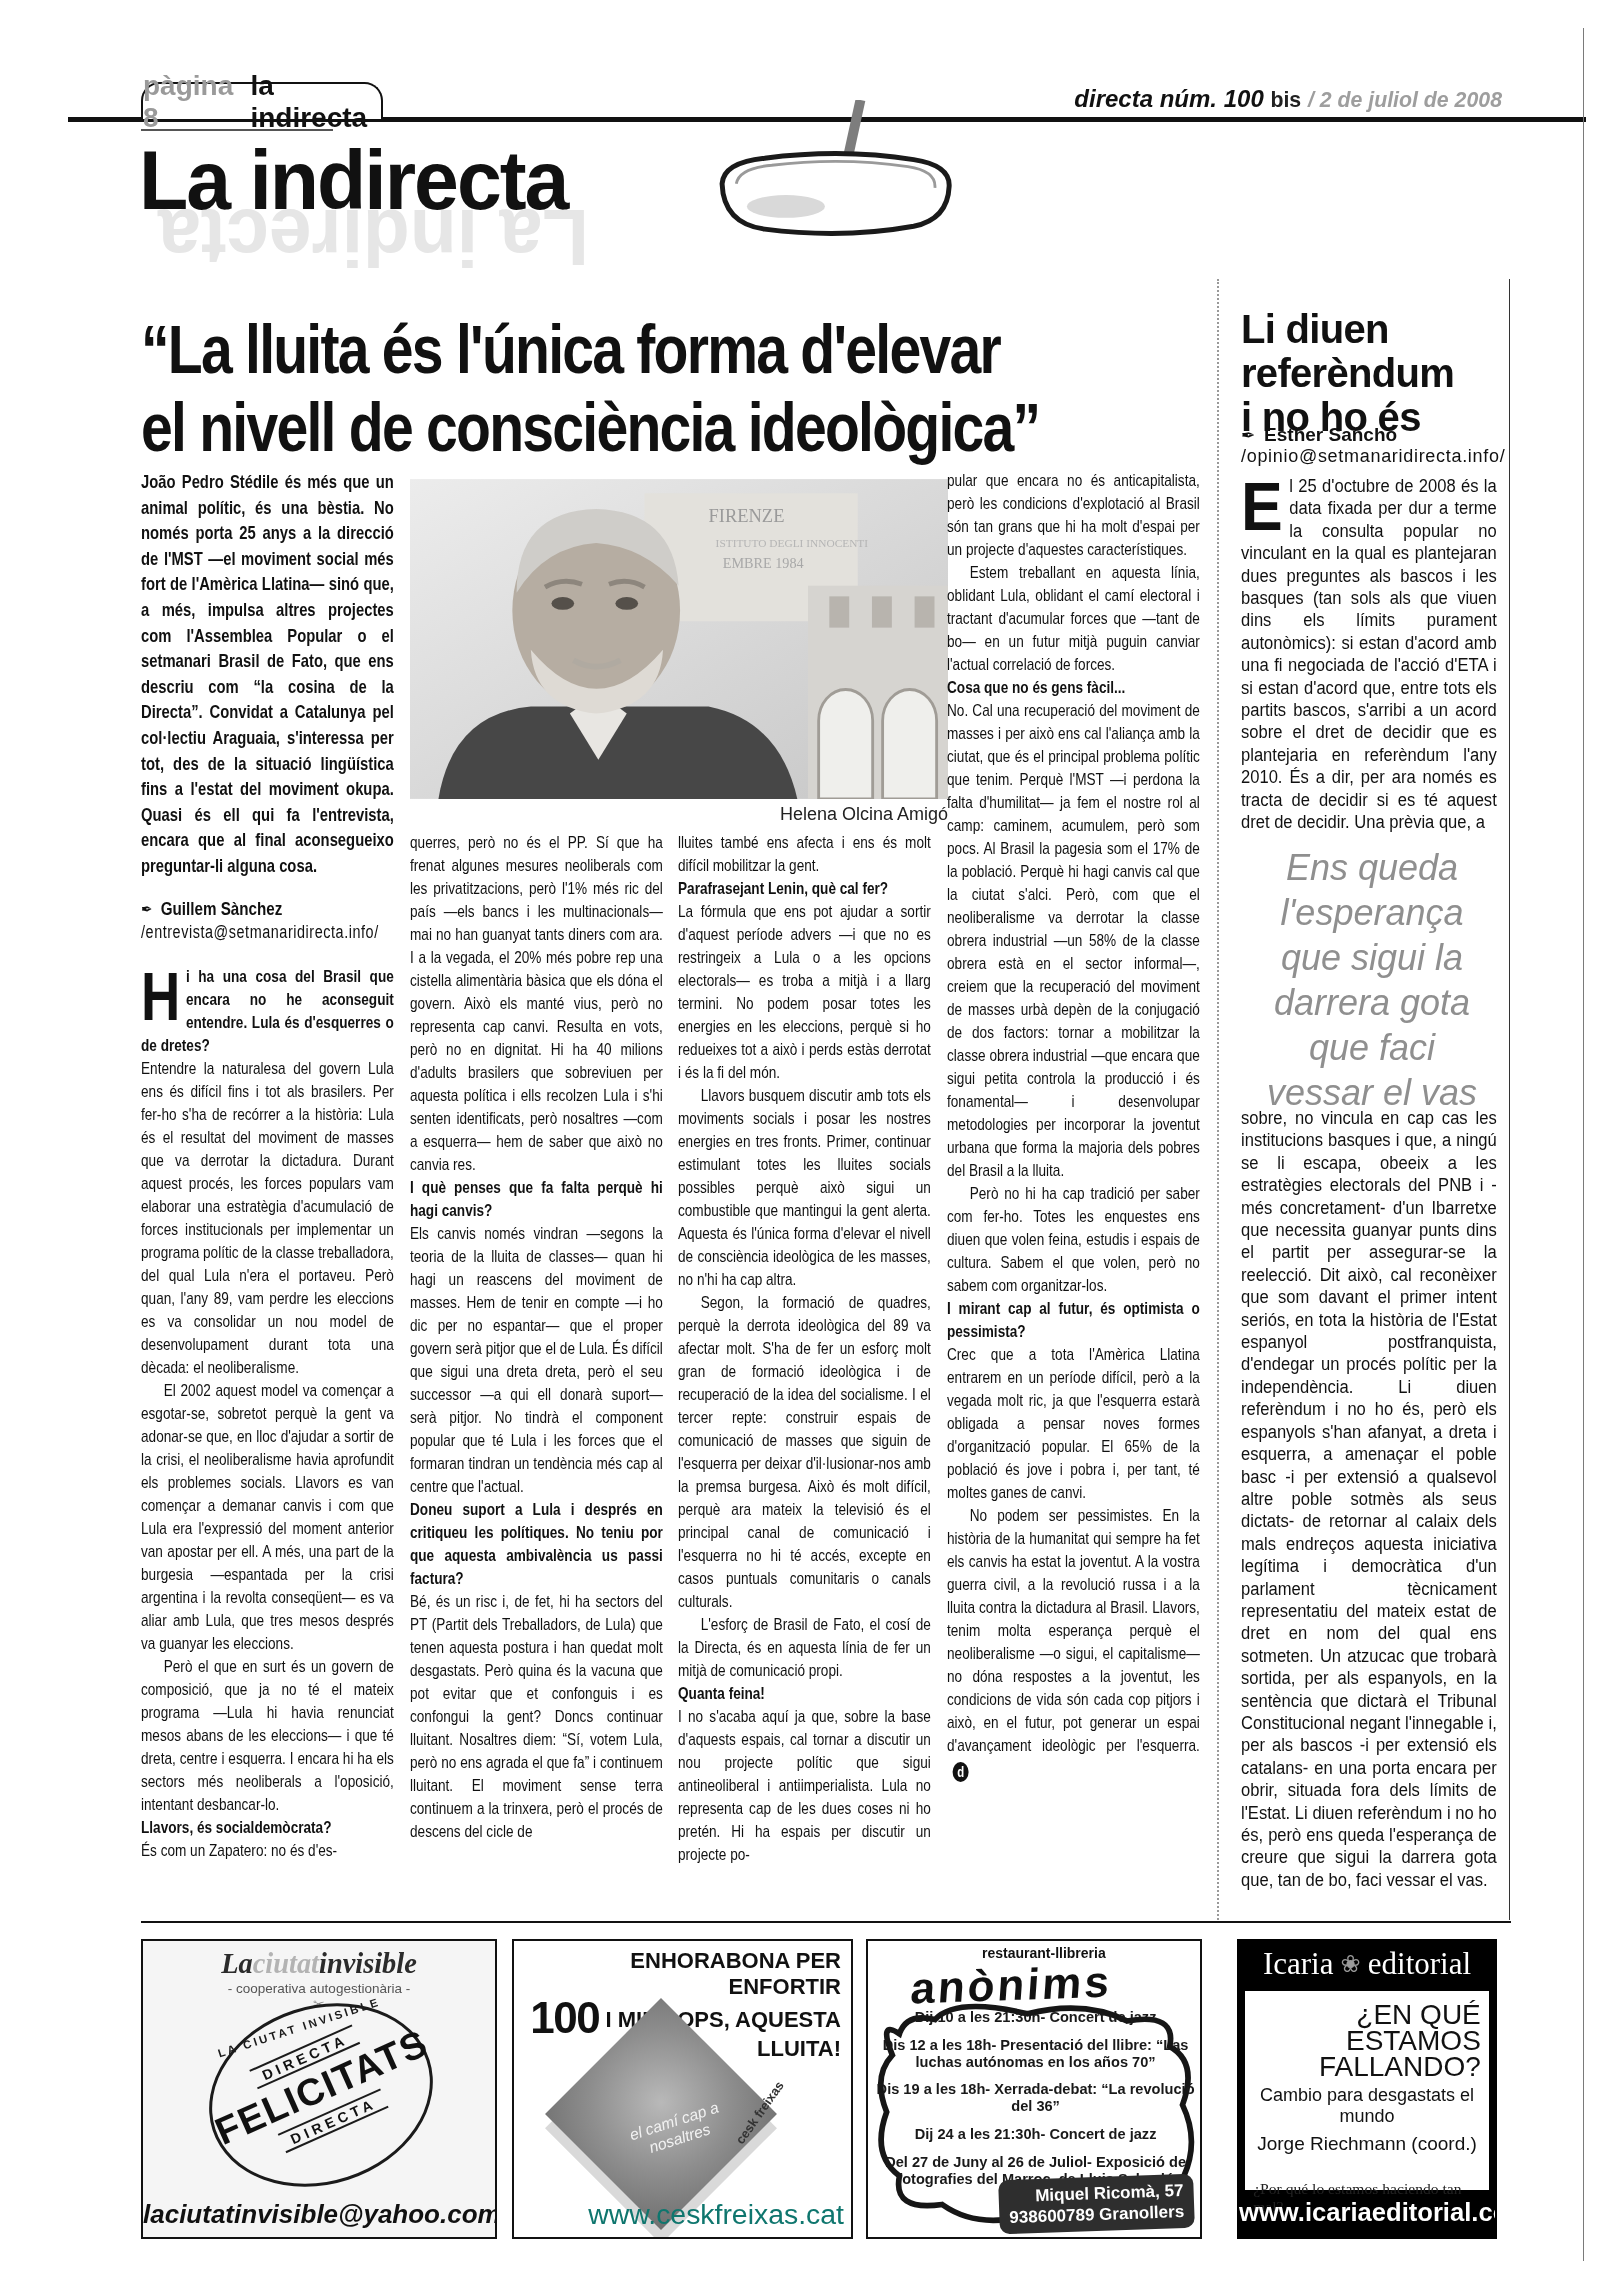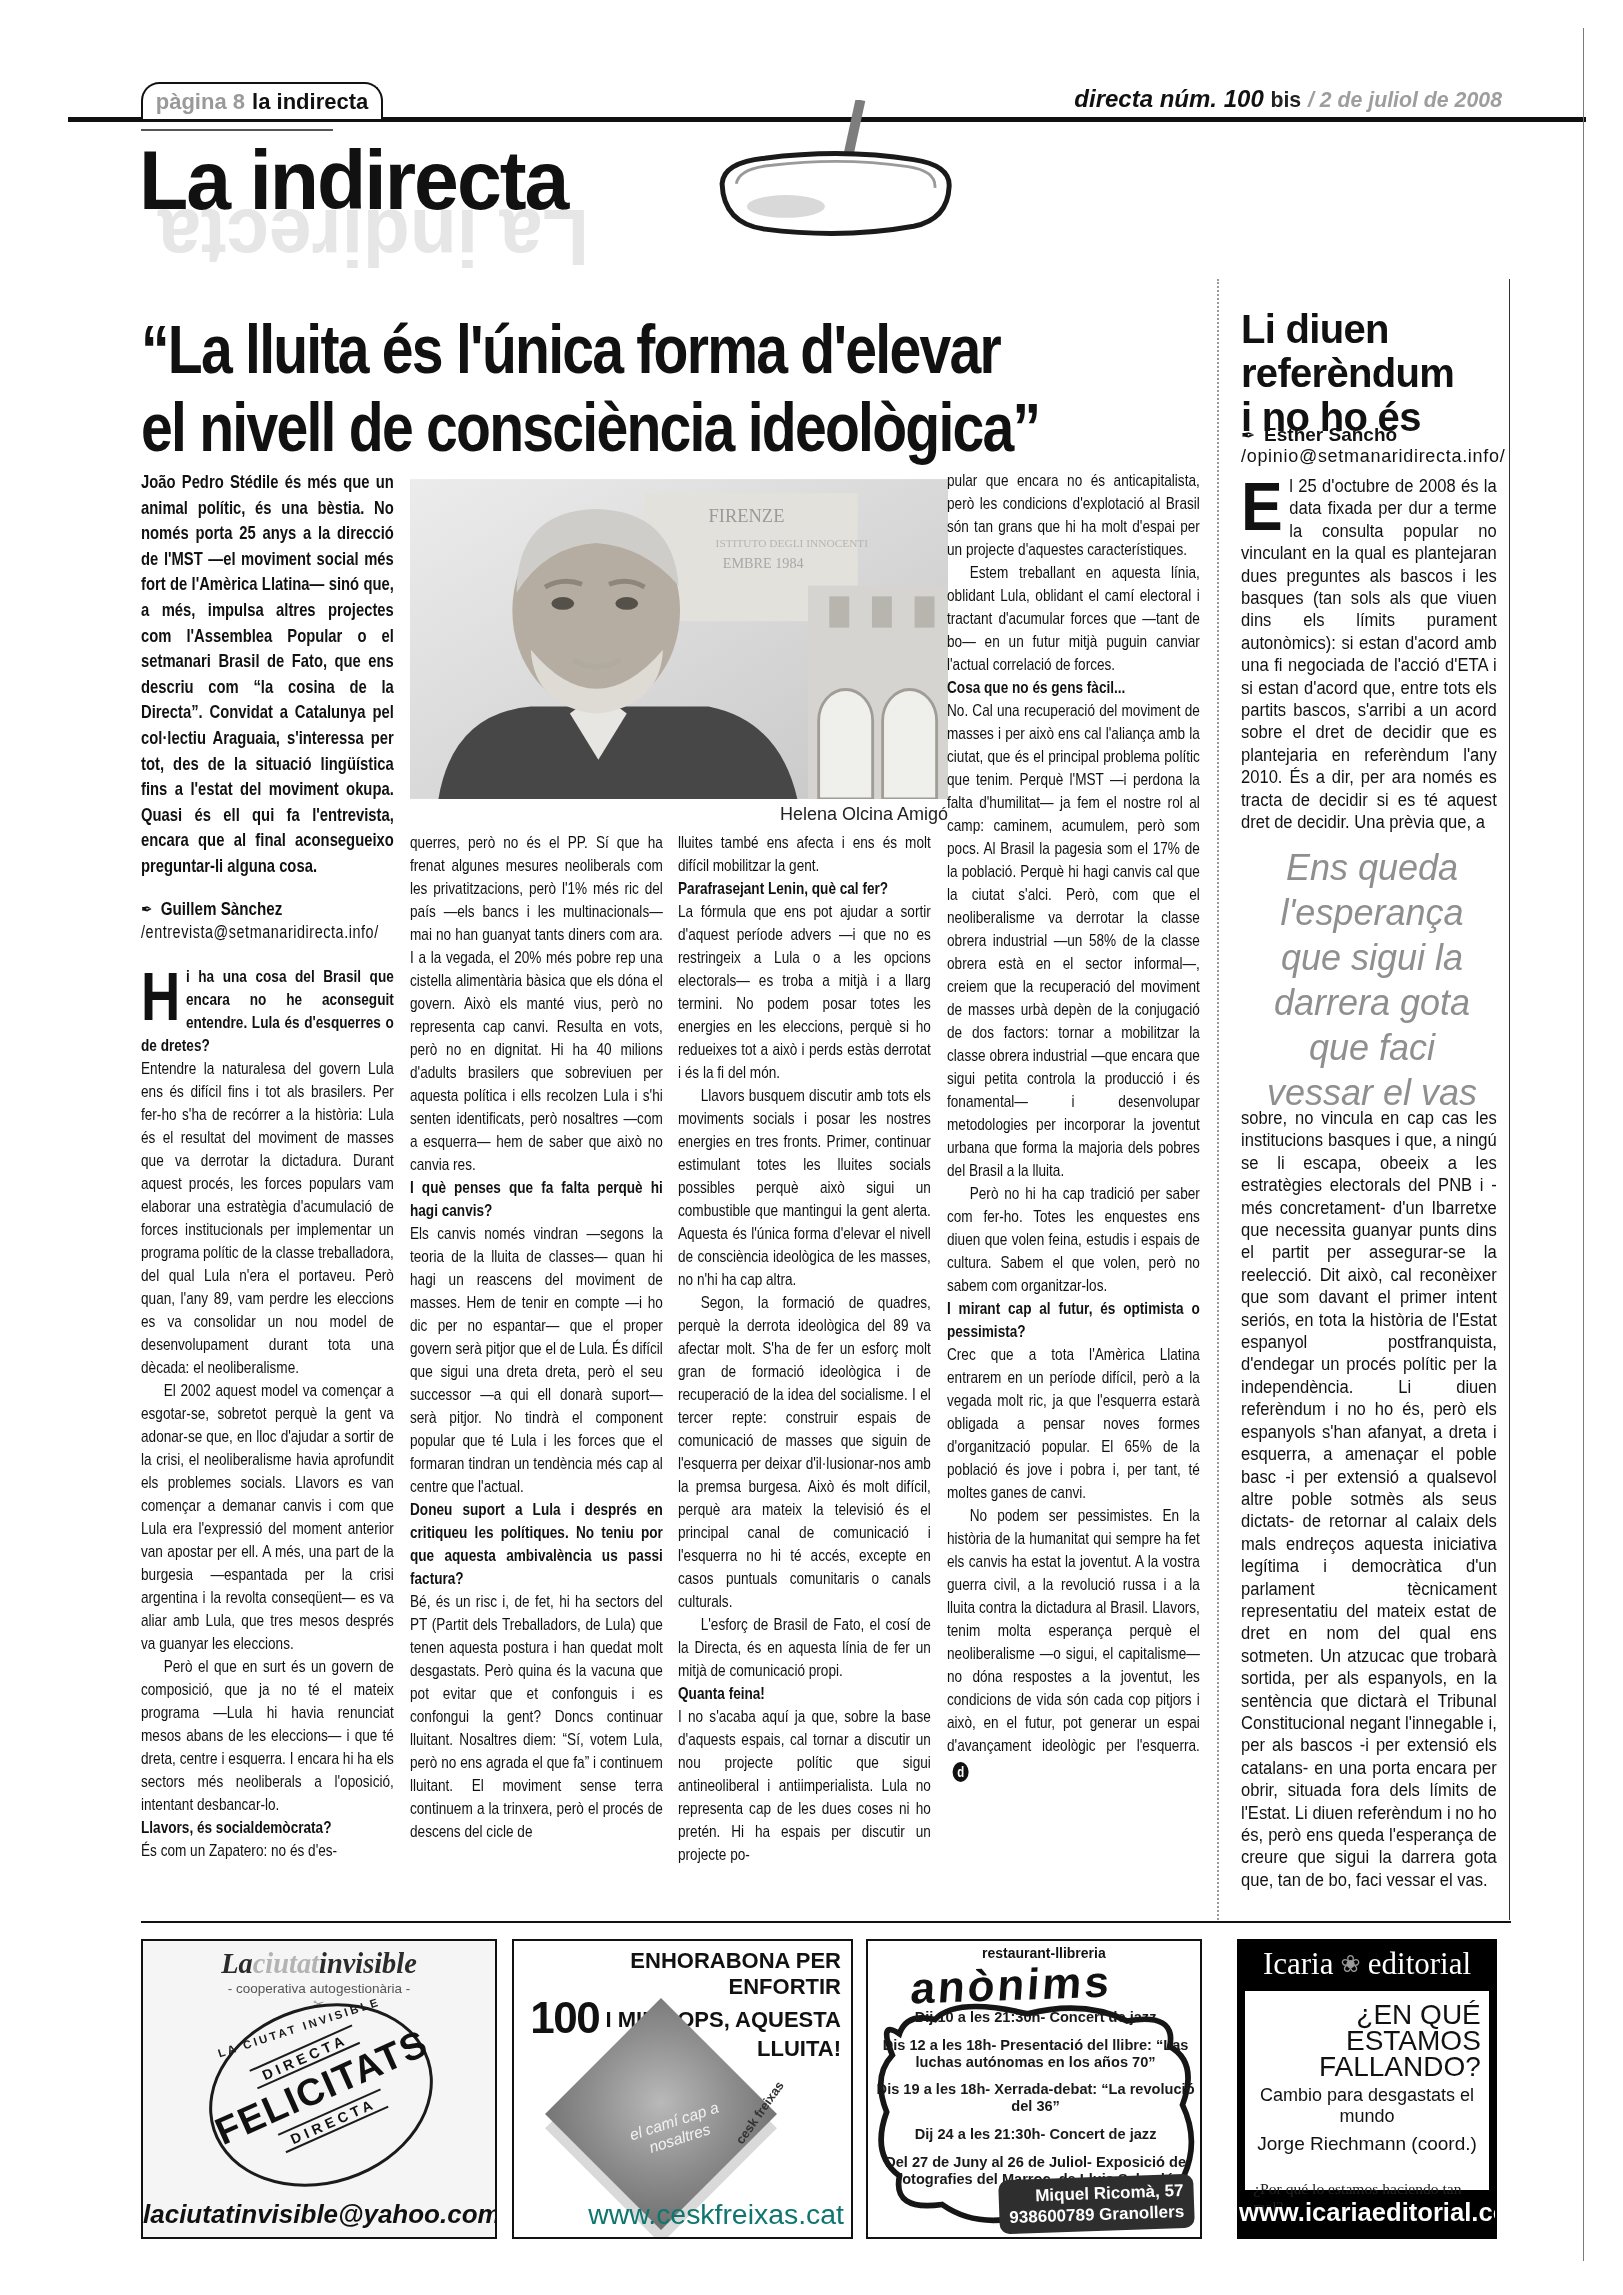--- a/index.html
+++ b/index.html
@@ -3,21 +3,21 @@
 <meta charset="utf-8">
 <style>
   html,body{margin:0;padding:0;background:#fff;}
   .page{position:relative;width:1623px;height:2295px;background:#fff;overflow:hidden;
         font-family:"Liberation Sans",sans-serif;color:#111;}
   [data-name]{box-sizing:border-box;}
 
   
   .page-tab{position:absolute;left:141px;top:82px;width:242px;height:37px;border:2.8px solid #111;
             border-bottom:none;border-radius:18.5px 18.5px 0 0;background:#fff;display:flex;
-            align-items:center;justify-content:center;gap:7.1px;font-weight:bold;font-size:22px;z-index:3;}
+            align-items:center;justify-content:center;gap:7.1px;font-weight:bold;font-size:28px;z-index:3;}
   .page-tab .pg{color:#9a9a9a;}
   .issue-line{position:absolute;right:121px;top:85px;font-weight:bold;font-style:italic;
               font-size:24px;white-space:nowrap;}
   .issue-line .num{color:#111;}
   .issue-line .bis{font-style:normal;font-size:21.3px;color:#222;}
   .issue-line .date{color:#9e9e9e;font-size:21.3px;}
   .top-rule{position:absolute;left:68px;top:117px;width:1518px;height:5px;background:#111;}
   .edge-line{position:absolute;left:1583px;top:28.4px;width:1.4px;height:2233px;background:#7a7a7a;}
 
   

